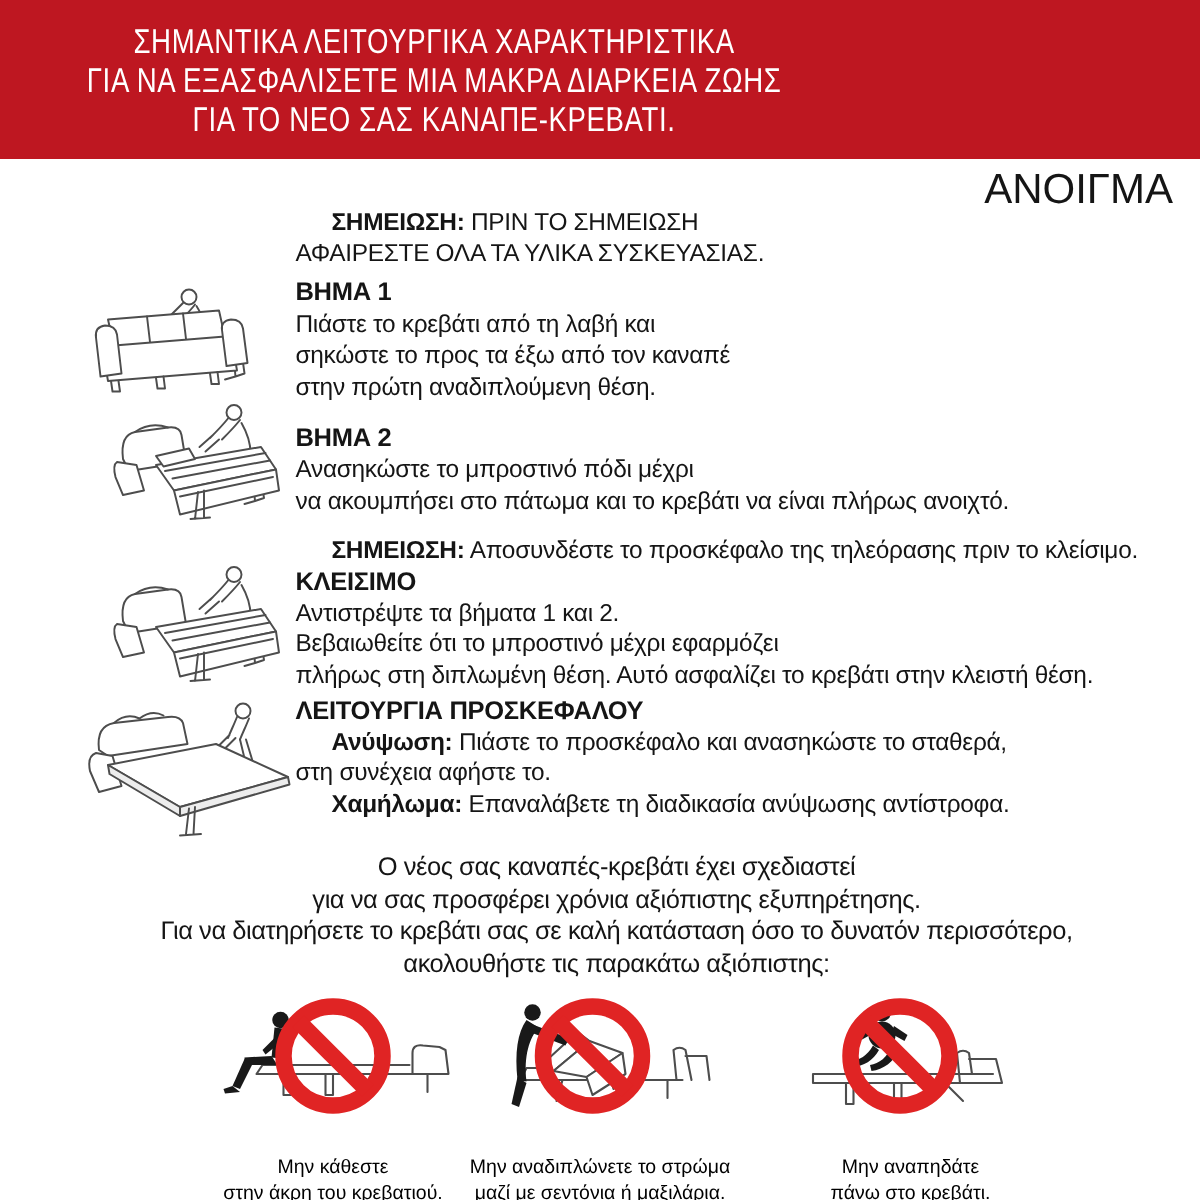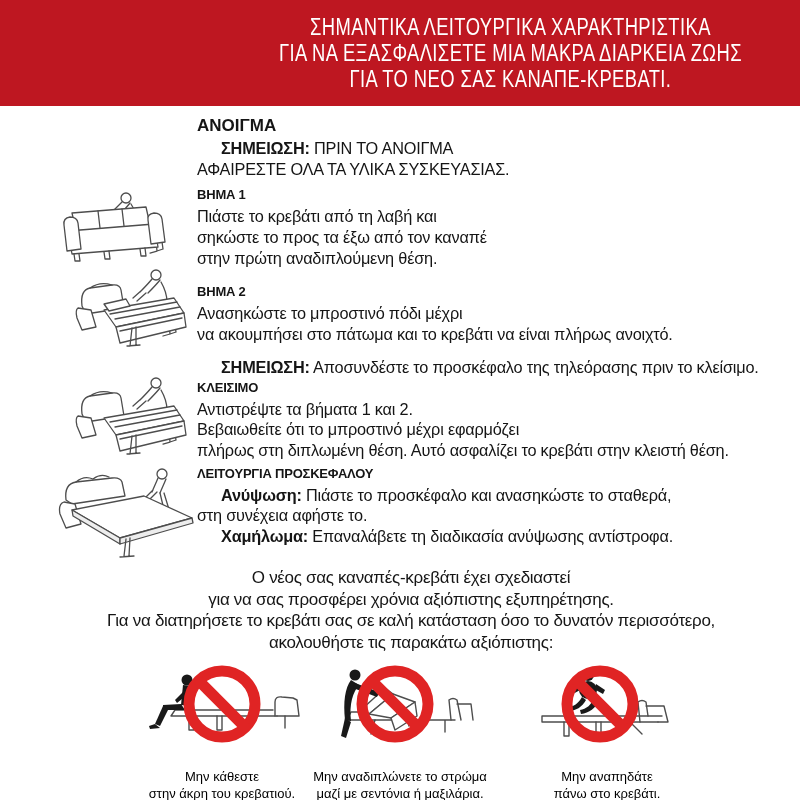--- a/index.html
+++ b/index.html
@@ -5,35 +5,35 @@
   html,body { margin:0; padding:0; background:#ffffff; }
   .page {
     position:relative; width:800px; height:800px; overflow:hidden;
     background:#ffffff; color:#111;
     font-family:"Liberation Sans", sans-serif;
   }
 
   
   .banner {
     position:absolute; left:0; top:0; width:800px; height:106px;
-    background:#be1721; display:flex; align-items:center; justify-content:flex-end;
+    background:#be1721; display:flex; align-items:center; justify-content:flex-start;
   }
   .banner-inner { transform:scaleX(0.80); transform-origin:center; }
   .banner-line {
     color:#fff; font-size:23px; line-height:26px; text-align:center;
     letter-spacing:0.5px; font-weight:400; white-space:nowrap;
   }
 
   
   .instructions {
     position:absolute; left:197px; top:114px; width:585px;
     font-size:16.3px; line-height:20.7px; letter-spacing:-0.2px; color:#151515;
   }
-  .t-big  { font-size:17px; font-weight:bold; line-height:24px; letter-spacing:0; }
-  .t-head { font-weight:bold; font-size:13px; }
+  .t-big  { font-size:28px; font-weight:normal; line-height:24px; letter-spacing:0;text-align:right; }
+  .t-head { font-weight:bold; font-size:17px; }
   .mt-step1 { margin-top:6px; }
   .mt-step2 { margin-top:14px; }
   .mt-note2 { margin-top:13px; }
   .mt-headrest { margin-top:3px; }
   .lbl { font-weight:bold;margin-left:24px; }
 
   
   .figure { position:absolute; }
   .fig1 { left:60px;  top:191px; }
   .fig2 { left:74px;  top:268px; }
@@ -130,21 +130,21 @@
         <path d="M16,44 L88,30 L136,52 L64,72 Z"></path>
         <path d="M16,44 L17,50 L64,78 L64,72 Z" fill="#ededed"></path>
         <path d="M64,72 L136,52 L137,57 L64,78 Z" fill="#ededed"></path>
         <path d="M70,73 L68,90 M74,72 L73,90 M64,91 L78,90" fill="none"></path>
       </g>
     </svg>
   </div>
 
   <div class="instructions">
     <div class="t-big">ΑΝΟΙΓΜΑ</div>
-    <div><span class="lbl">ΣΗΜΕΙΩΣΗ:</span><span> ΠΡΙΝ ΤΟ ΑΝΟΙΓΜΑ</span></div>
+    <div><span class="lbl">ΣΗΜΕΙΩΣΗ:</span><span> ΠΡΙΝ ΤΟ ΣΗΜΕΙΩΣΗ</span></div>
     <div>ΑΦΑΙΡΕΣΤΕ ΟΛΑ ΤΑ ΥΛΙΚΑ ΣΥΣΚΕΥΑΣΙΑΣ.</div>
 
     <div class="t-head mt-step1">ΒΗΜΑ 1</div>
     <div>Πιάστε το κρεβάτι από τη λαβή και</div>
     <div>σηκώστε το προς τα έξω από τον καναπέ</div>
     <div>στην πρώτη αναδιπλούμενη θέση.</div>
 
     <div class="t-head mt-step2">ΒΗΜΑ 2</div>
     <div>Ανασηκώστε το μπροστινό πόδι μέχρι</div>
     <div>να ακουμπήσει στο πάτωμα και το κρεβάτι να είναι πλήρως ανοιχτό.</div>

